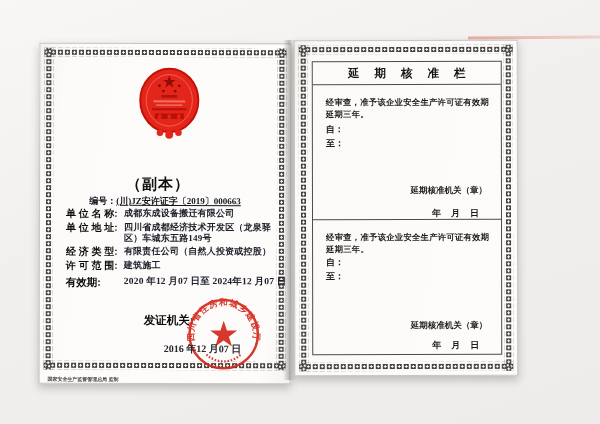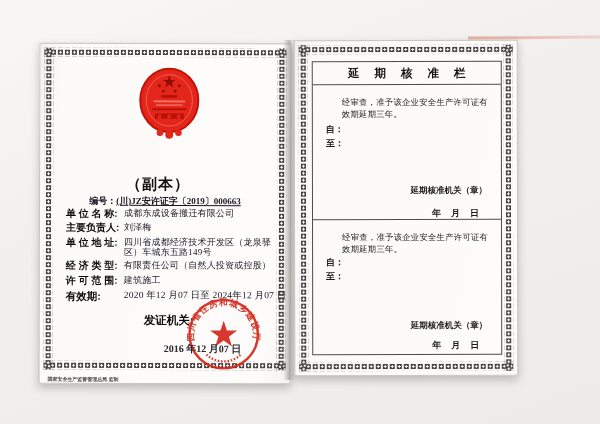--- a/index.html
+++ b/index.html
@@ -39,21 +39,21 @@
   .cert-sub{position:absolute;left:0;right:14px;top:131px;text-align:center;
     font-size:15px;font-weight:bold;color:#111;letter-spacing:1px;}
   .serial-line{position:absolute;left:0;right:0;top:151px;text-align:center;
     font-size:9px;color:#15151d;white-space:pre;}
   .serial-line .lab{font-weight:bold;}
   .serial-line .num{font-family:"Liberation Serif",serif;font-weight:bold;text-decoration:underline;}
   .fields{position:absolute;left:26px;top:164px;width:212px;}
   .frow{display:flex;margin-bottom:2.5px;line-height:1.18;}
   .flabel{flex:0 0 58px;font-size:10px;font-weight:bold;color:#0d0d0d;white-space:pre;}
   .fvalue{flex:1;font-size:9px;color:#20202c;font-family:"Liberation Serif",serif;
-    font-weight:400;letter-spacing:.2px;}
+    font-weight:700;letter-spacing:.2px;}
   .frow-validity{margin-top:4px;}
   .frow-validity .flabel{font-size:10.5px;}
   .frow-validity .fvalue{font-size:9.5px;white-space:pre;}
   .issuer{position:absolute;left:104px;top:269px;font-size:11.5px;font-weight:bold;color:#0c0c0c;}
   .issue-date{position:absolute;left:124px;top:298px;font-size:10px;color:#26262e;
     font-family:"Liberation Serif",serif;font-weight:600;white-space:pre;z-index:3;}
   .seal{position:absolute;left:146px;top:252px;width:76px;height:76px;z-index:2;opacity:.92;}
   .page-footer{position:absolute;left:8px;bottom:0px;font-size:8px;color:#4c4a46;
     transform:scale(.62);transform-origin:left bottom;white-space:nowrap;font-weight:bold;}
 
@@ -63,22 +63,22 @@
 
   
   .inner-box{position:absolute;left:17px;top:20px;width:188px;height:292px;
     border:1px solid #4e4c49;}
   .box-title{height:22px;border-bottom:1px solid #4e4c49;text-align:center;
     font-size:11.5px;font-weight:bold;color:#141414;letter-spacing:15px;padding-left:15px;
     line-height:23px;}
   .sect{position:relative;}
   .sect1{height:134px;border-bottom:1px solid #4e4c49;}
   .sect2{height:134px;}
-  .appr{position:absolute;left:13px;right:8px;top:12px;font-size:8.3px;font-weight:normal;
-    color:#1b1b1b;letter-spacing:.3px;line-height:1.4;margin-left:16px;}
+  .appr{position:absolute;left:13px;right:8px;top:12px;font-size:8.3px;font-weight:bold;
+    color:#1b1b1b;letter-spacing:.3px;line-height:1.4;}
   .fromlab{position:absolute;left:13px;font-size:9px;font-weight:bold;color:#1b1b1b;}
   .tolab{position:absolute;left:13px;font-size:9px;font-weight:bold;color:#1b1b1b;}
   .sect1 .fromlab{top:38px;} .sect1 .tolab{top:52px;}
   .sect2 .fromlab{top:36px;} .sect2 .tolab{top:50px;}
   .authority{position:absolute;left:0;right:14px;text-align:right;font-size:8.5px;
     font-weight:bold;color:#1b1b1b;}
   .sect1 .authority{top:100px;} .sect2 .authority{top:100px;}
   .ymd{position:absolute;right:22px;font-size:9px;font-weight:bold;color:#1b1b1b;white-space:pre;}
   .sect1 .ymd{top:122px;} .sect2 .ymd{top:119px;}
 </style>
@@ -117,24 +117,20 @@
       <rect x="62" y="73.5" width="5" height="6.5" fill="#e4251b"></rect>
     </svg>
 
     <div class="cert-sub">（副本）</div>
     <div class="serial-line"><span class="lab">编号：</span><span class="num">(川)JZ安许证字〔2019〕000663</span></div>
 
     <div class="fields">
       <div class="frow">
         <span class="flabel">单 位 名 称:</span>
         <span class="fvalue">成都东成设备搬迁有限公司</span>
-      </div>
-      <div class="frow">
-        <span class="flabel">主要负责人:</span>
-        <span class="fvalue">刘泽梅</span>
       </div>
       <div class="frow">
         <span class="flabel">单 位 地 址:</span>
         <span class="fvalue">四川省成都经济技术开发区（龙泉驿区）车城东五路149号</span>
       </div>
       <div class="frow">
         <span class="flabel">经 济 类 型:</span>
         <span class="fvalue">有限责任公司（自然人投资或控股）</span>
       </div>
       <div class="frow">

